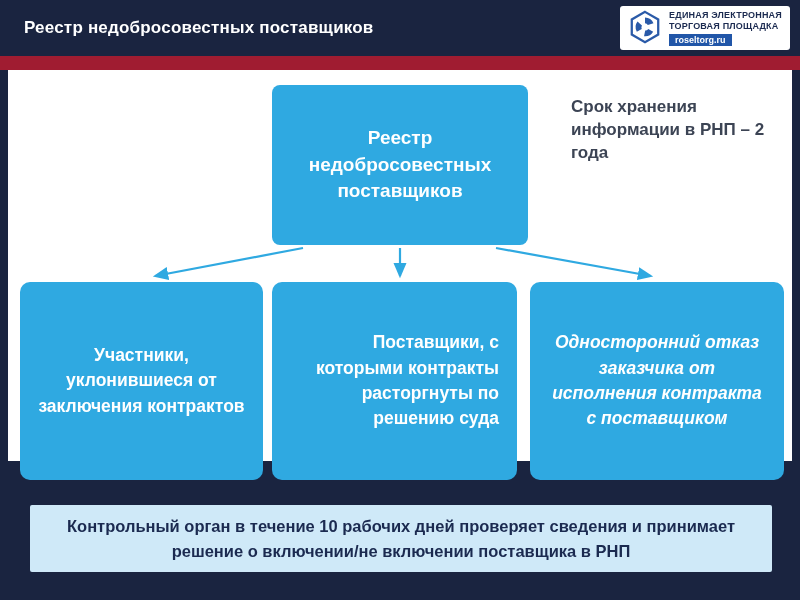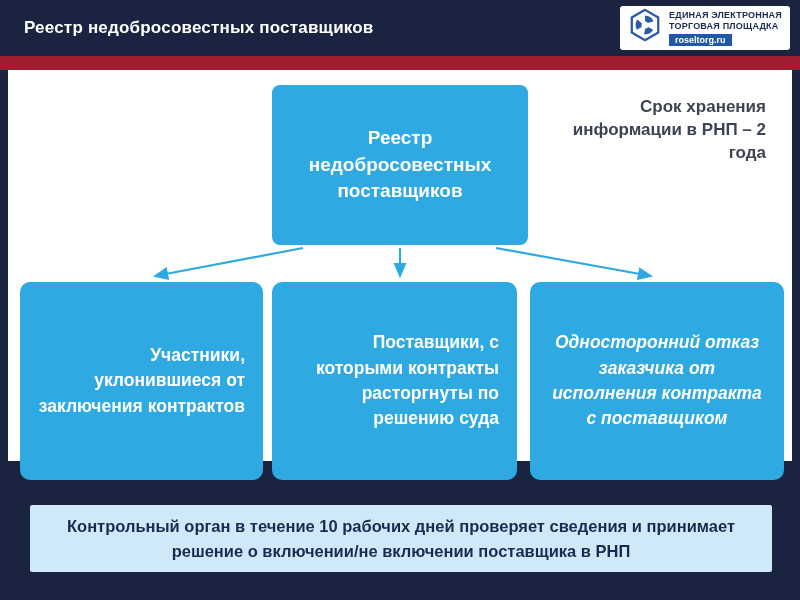--- a/index.html
+++ b/index.html
@@ -19,21 +19,21 @@
     background: #1a2440;
     display: flex; align-items: center; justify-content: space-between;
     box-sizing: border-box; padding: 0 10px 0 24px;
   }
   .title {
     margin: 0; color: #ffffff; font-size: 17px; font-weight: bold;
     letter-spacing: 0.2px;
   }
   .logo {
     background: #ffffff; border-radius: 3px;
-    display: flex; align-items: flex-end; gap: 7px;
+    display: flex; align-items: flex-start; gap: 7px;
     padding: 4px 8px; height: 44px; box-sizing: border-box;
   }
   .logo-text {
     display: flex; flex-direction: column; justify-content: center;
   }
   .logo-line {
     color: #1b2a50; font-size: 9px; font-weight: bold; line-height: 1.2;
     text-transform: uppercase; letter-spacing: 0.2px;
   }
   .logo-badge {
@@ -57,37 +57,37 @@
   .root-box {
     position: absolute; left: 264px; top: 15px; width: 256px; height: 160px;
     background: #2fa9e1; border-radius: 8px;
     display: flex; align-items: center; justify-content: center;
     text-align: center; color: #ffffff; font-weight: bold; font-size: 19px;
     line-height: 1.4; padding: 0 22px; box-sizing: border-box;
   }
 
   .note {
     position: absolute; right: 26px; top: 26px; width: 195px;
-    text-align: right; color: #3c4454; font-weight: bold;
+    text-align: left; color: #3c4454; font-weight: bold;
     font-size: 17px; line-height: 1.35;
   }
 
   .arrows {
     position: absolute; left: 0; top: 176px; width: 784px; height: 36px;
   }
 
   .child-box {
     position: absolute; top: 212px; height: 198px;
     background: #2fa9e1; border-radius: 10px;
     display: flex; align-items: center; justify-content: center;
     text-align: center; color: #ffffff; font-weight: bold;
     font-size: 17.5px; line-height: 1.45;
     padding: 0 18px; box-sizing: border-box;
   }
-  .child-1 { left: 12px;  width: 243px; text-align: right; }
+  .child-1 { left: 12px;  width: 243px; }
   .child-2 { left: 264px; width: 245px; text-align: right; }
   .child-3 { left: 522px; width: 254px; font-style: italic; }
 
   .footer-band {
     position: absolute; left: 22px; right: 20px; top: 435px; height: 67px;
     background: #cfe9f8; border-radius: 2px;
     display: flex; align-items: center; justify-content: center;
     text-align: center; color: #1b2a50; font-weight: bold;
     font-size: 16.5px; line-height: 1.5;
     padding: 0 28px; box-sizing: border-box;

